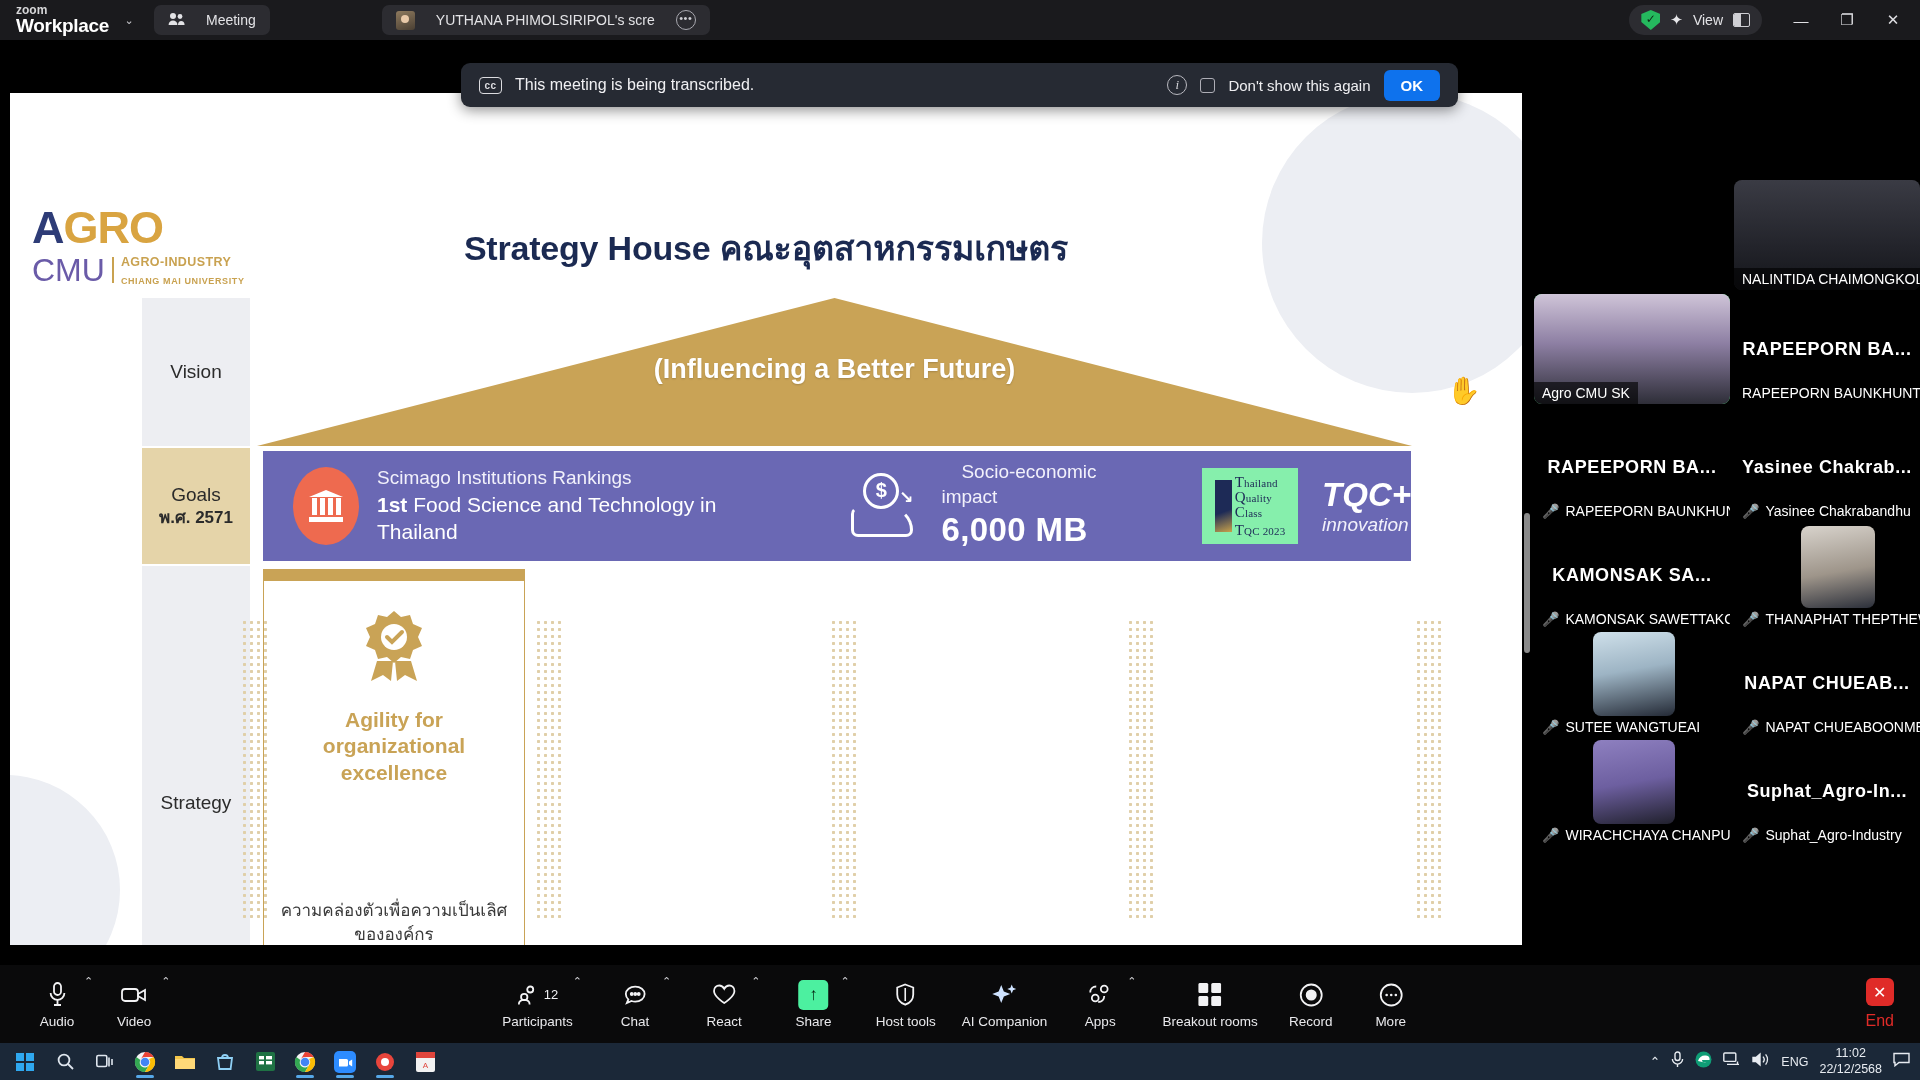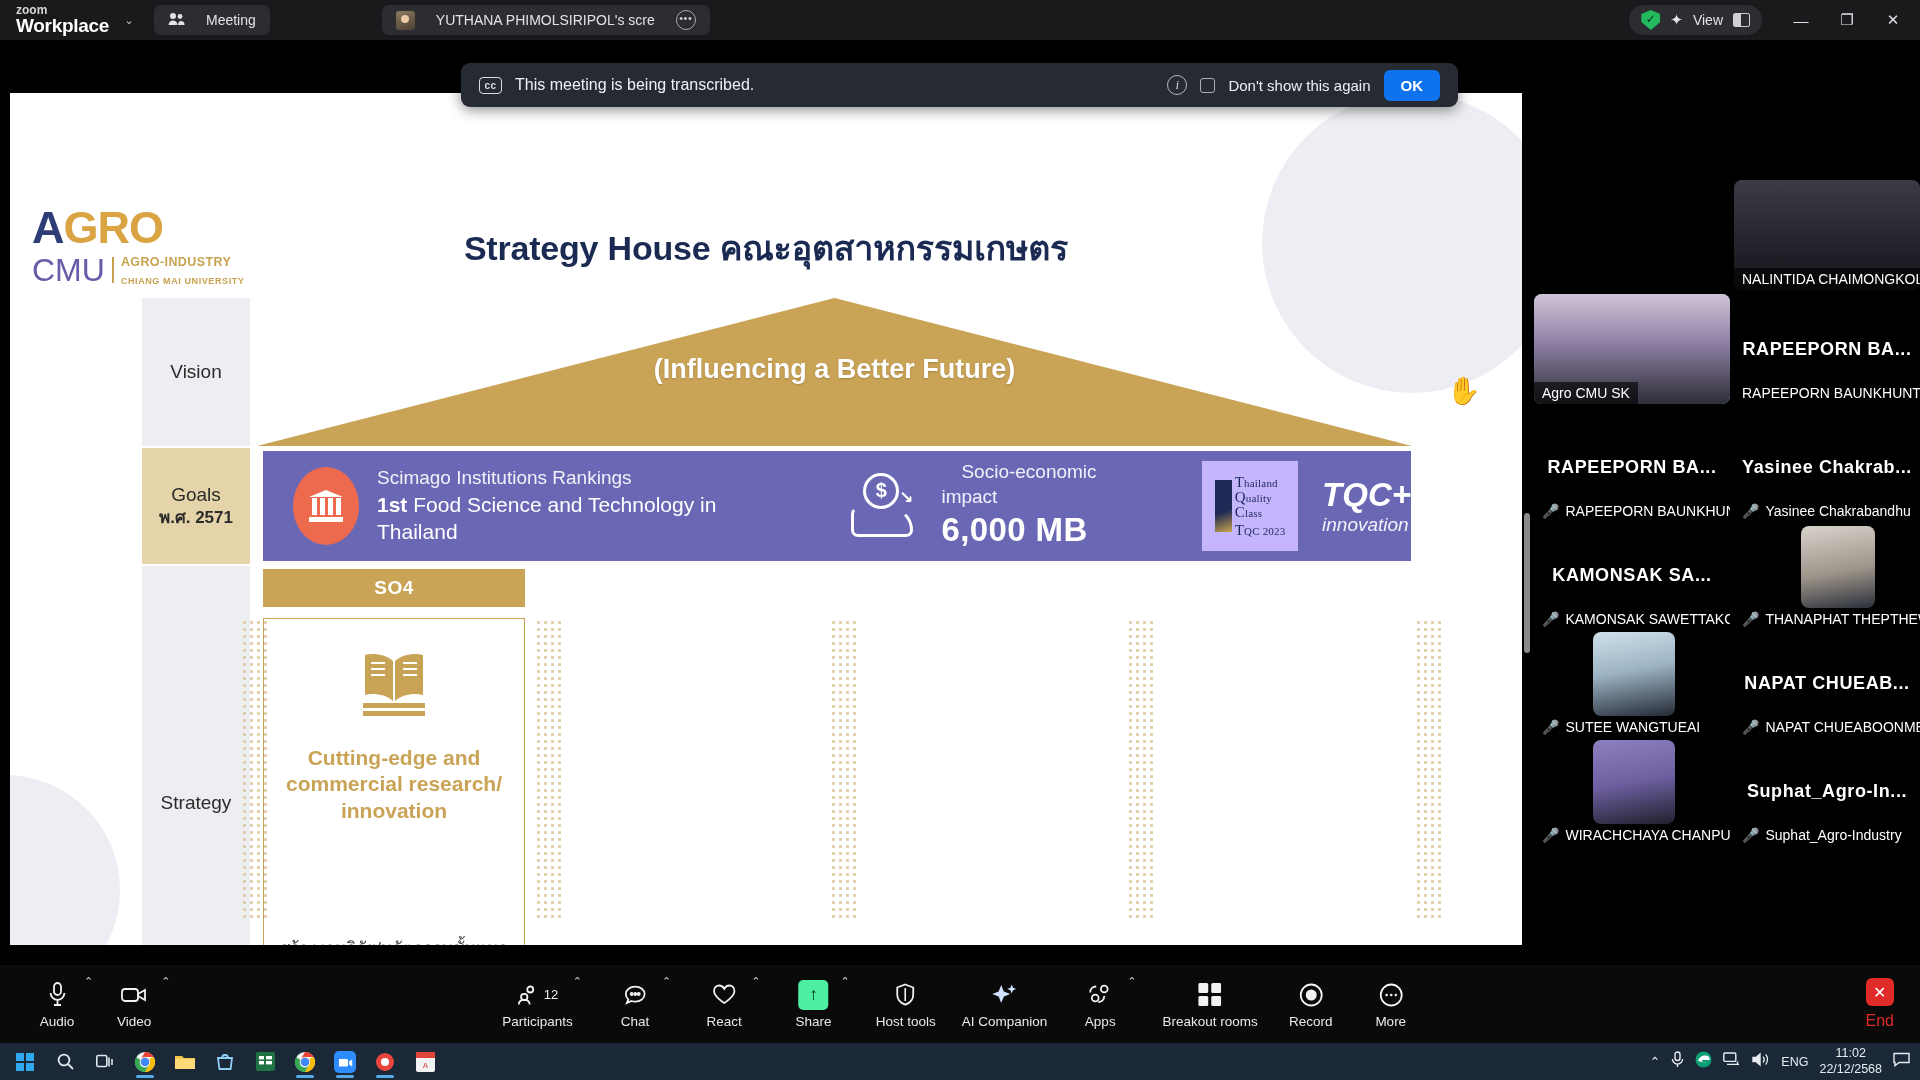--- a/index.html
+++ b/index.html
@@ -177,21 +177,21 @@
     position:absolute; left:0; bottom:2px; width:62px; height:30px;
     border:3px solid #fff; border-radius: 8px 26px 8px 8px; border-top-color:transparent;
   }
   .hand-ic .arrow {
     position:absolute; right:10px; top:14px; color:#fff; font-size:17px; font-weight:700;
   }
   #goal2 { margin-left: 52px; }
   #goal2 .impact { font-size: 19px; color: #f2f1fb; margin-left: 20px; }
   #goal2 .mb { font-size: 33px; font-weight: 800; letter-spacing: .4px; }
   #tqc-badge {
-    width: 96px; height: 90px; background: #c4b5fd; margin-left: 46px; flex:none;
+    width: 96px; height: 76px; background: #86efac; margin-left: 46px; flex:none;
     display: flex; align-items: center; justify-content: center; padding: 5px;
   }
   .tqc-inner { display:flex; align-items:center; gap:3px; }
   .tqc-flag {
     width: 17px; height: 52px; background: linear-gradient(160deg,#1d2a56 60%,#c8a24b);
     flex:none;
   }
   .tqc-words { line-height: 1.0; text-align:left; }
   .tqc-words span { display:block; font-family:"Liberation Serif",serif; color:#1d2a56;
     font-size: 11px; letter-spacing:.2px; }
@@ -515,21 +515,33 @@
                   <path d="M14 14h14M14 20h14M14 26h14M46 14h14M46 20h14M46 26h14"></path>
                 </g>
             </svg>
           </div>
           <div class="so-en">Cutting-edge and commercial research/ innovation</div>
           <div class="so-th">สร้างงานวิจัย/นวัตกรรมชั้นแนวหน้าและงานวิจัยเชิงพาณิชย์</div>
         </div>
       </div>
 
       <div class="so-col">
-        <div class="so-head">SO4</div>
+        <div class="so-body">
+          <div class="so-icon">
+            <svg width="74" height="74" viewBox="0 0 74 74" fill="#c9a356">
+              <path d="M37 2l7 6 9-2 3 9 9 4-4 9 4 9-9 4-3 9-9-2-7 6-7-6-9 2-3-9-9-4 4-9-4-9 9-4 3-9 9 2z"></path>
+              <circle cx="37" cy="28" r="13" fill="#fff"></circle>
+              <path d="M30 28l5 5 10-10" stroke="#c9a356" stroke-width="4" fill="none" stroke-linecap="round"></path>
+              <path d="M20 52l-6 20 12-6 8 6 2-20z"></path>
+                <path d="M54 52l6 20-12-6-8 6-2-20z"></path>
+            </svg>
+          </div>
+          <div class="so-en">Agility for organizational excellence</div>
+          <div class="so-th">ความคล่องตัวเพื่อความเป็นเลิศขององค์กร</div>
+        </div>
       </div>
     </div>
 
     <div id="hand-cursor">✋</div>
   </div>
   <div id="scrollbar-stage"></div>
 </div>
 
 <div id="panel">
 

